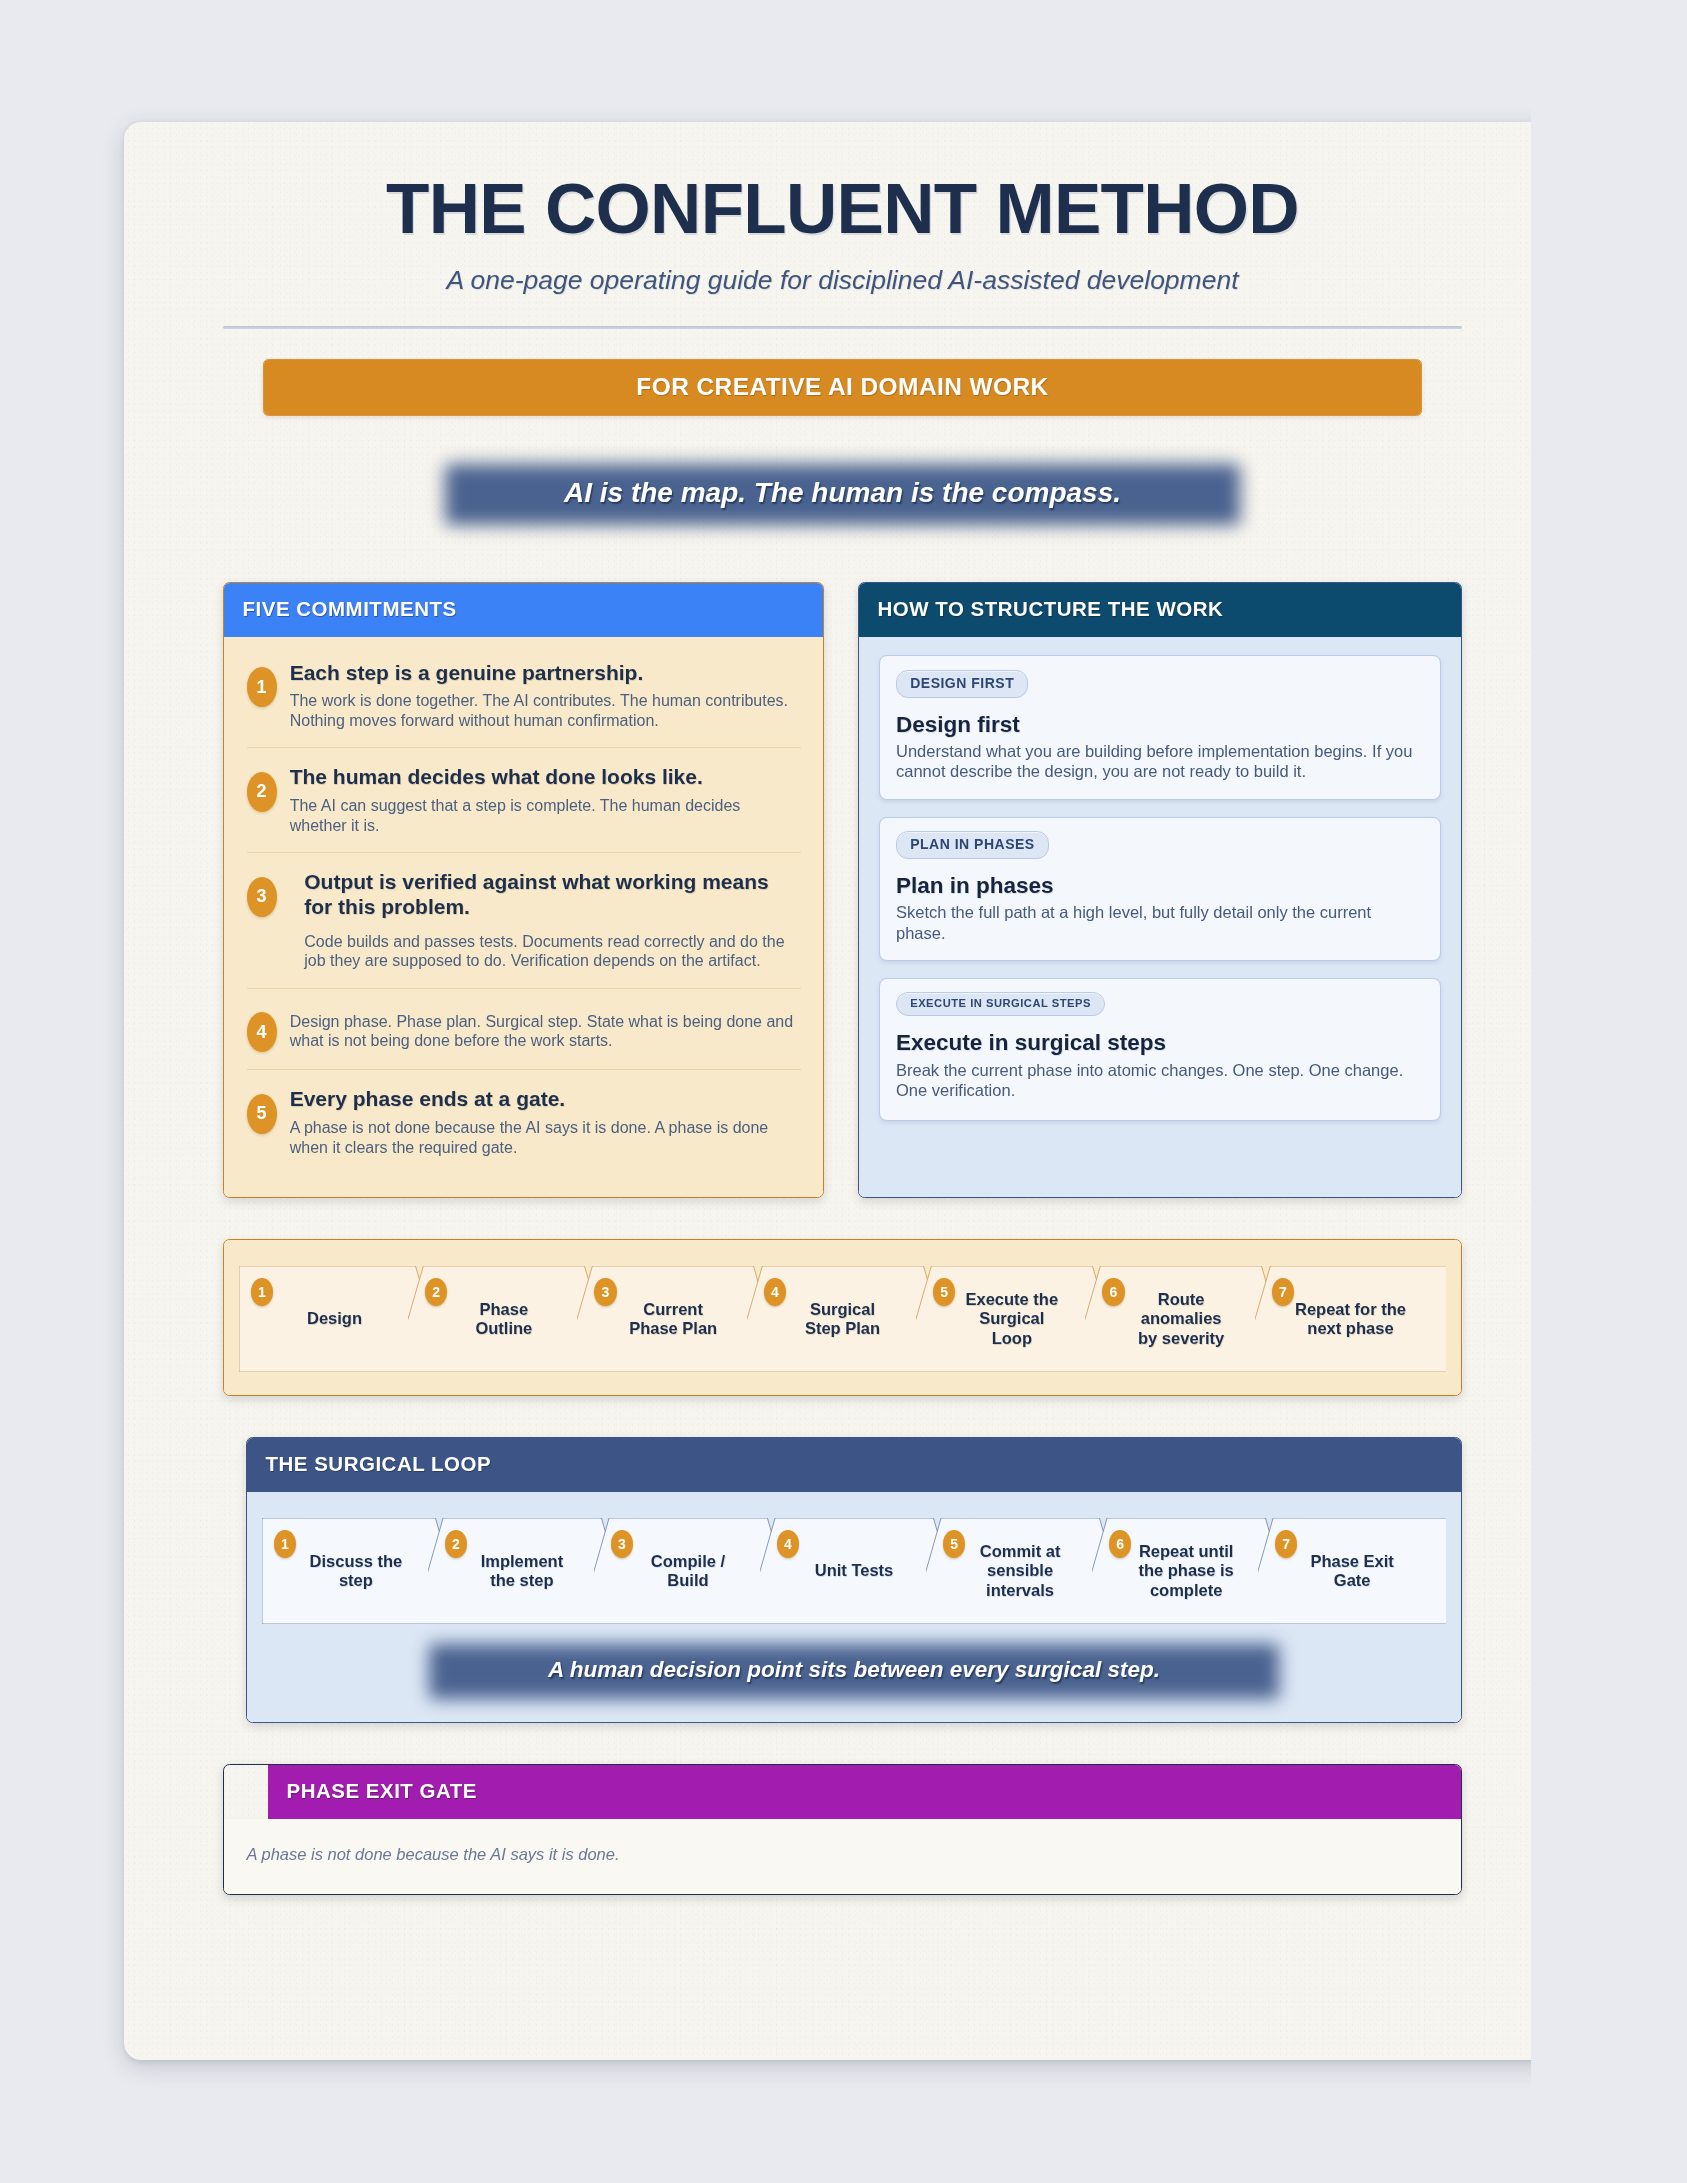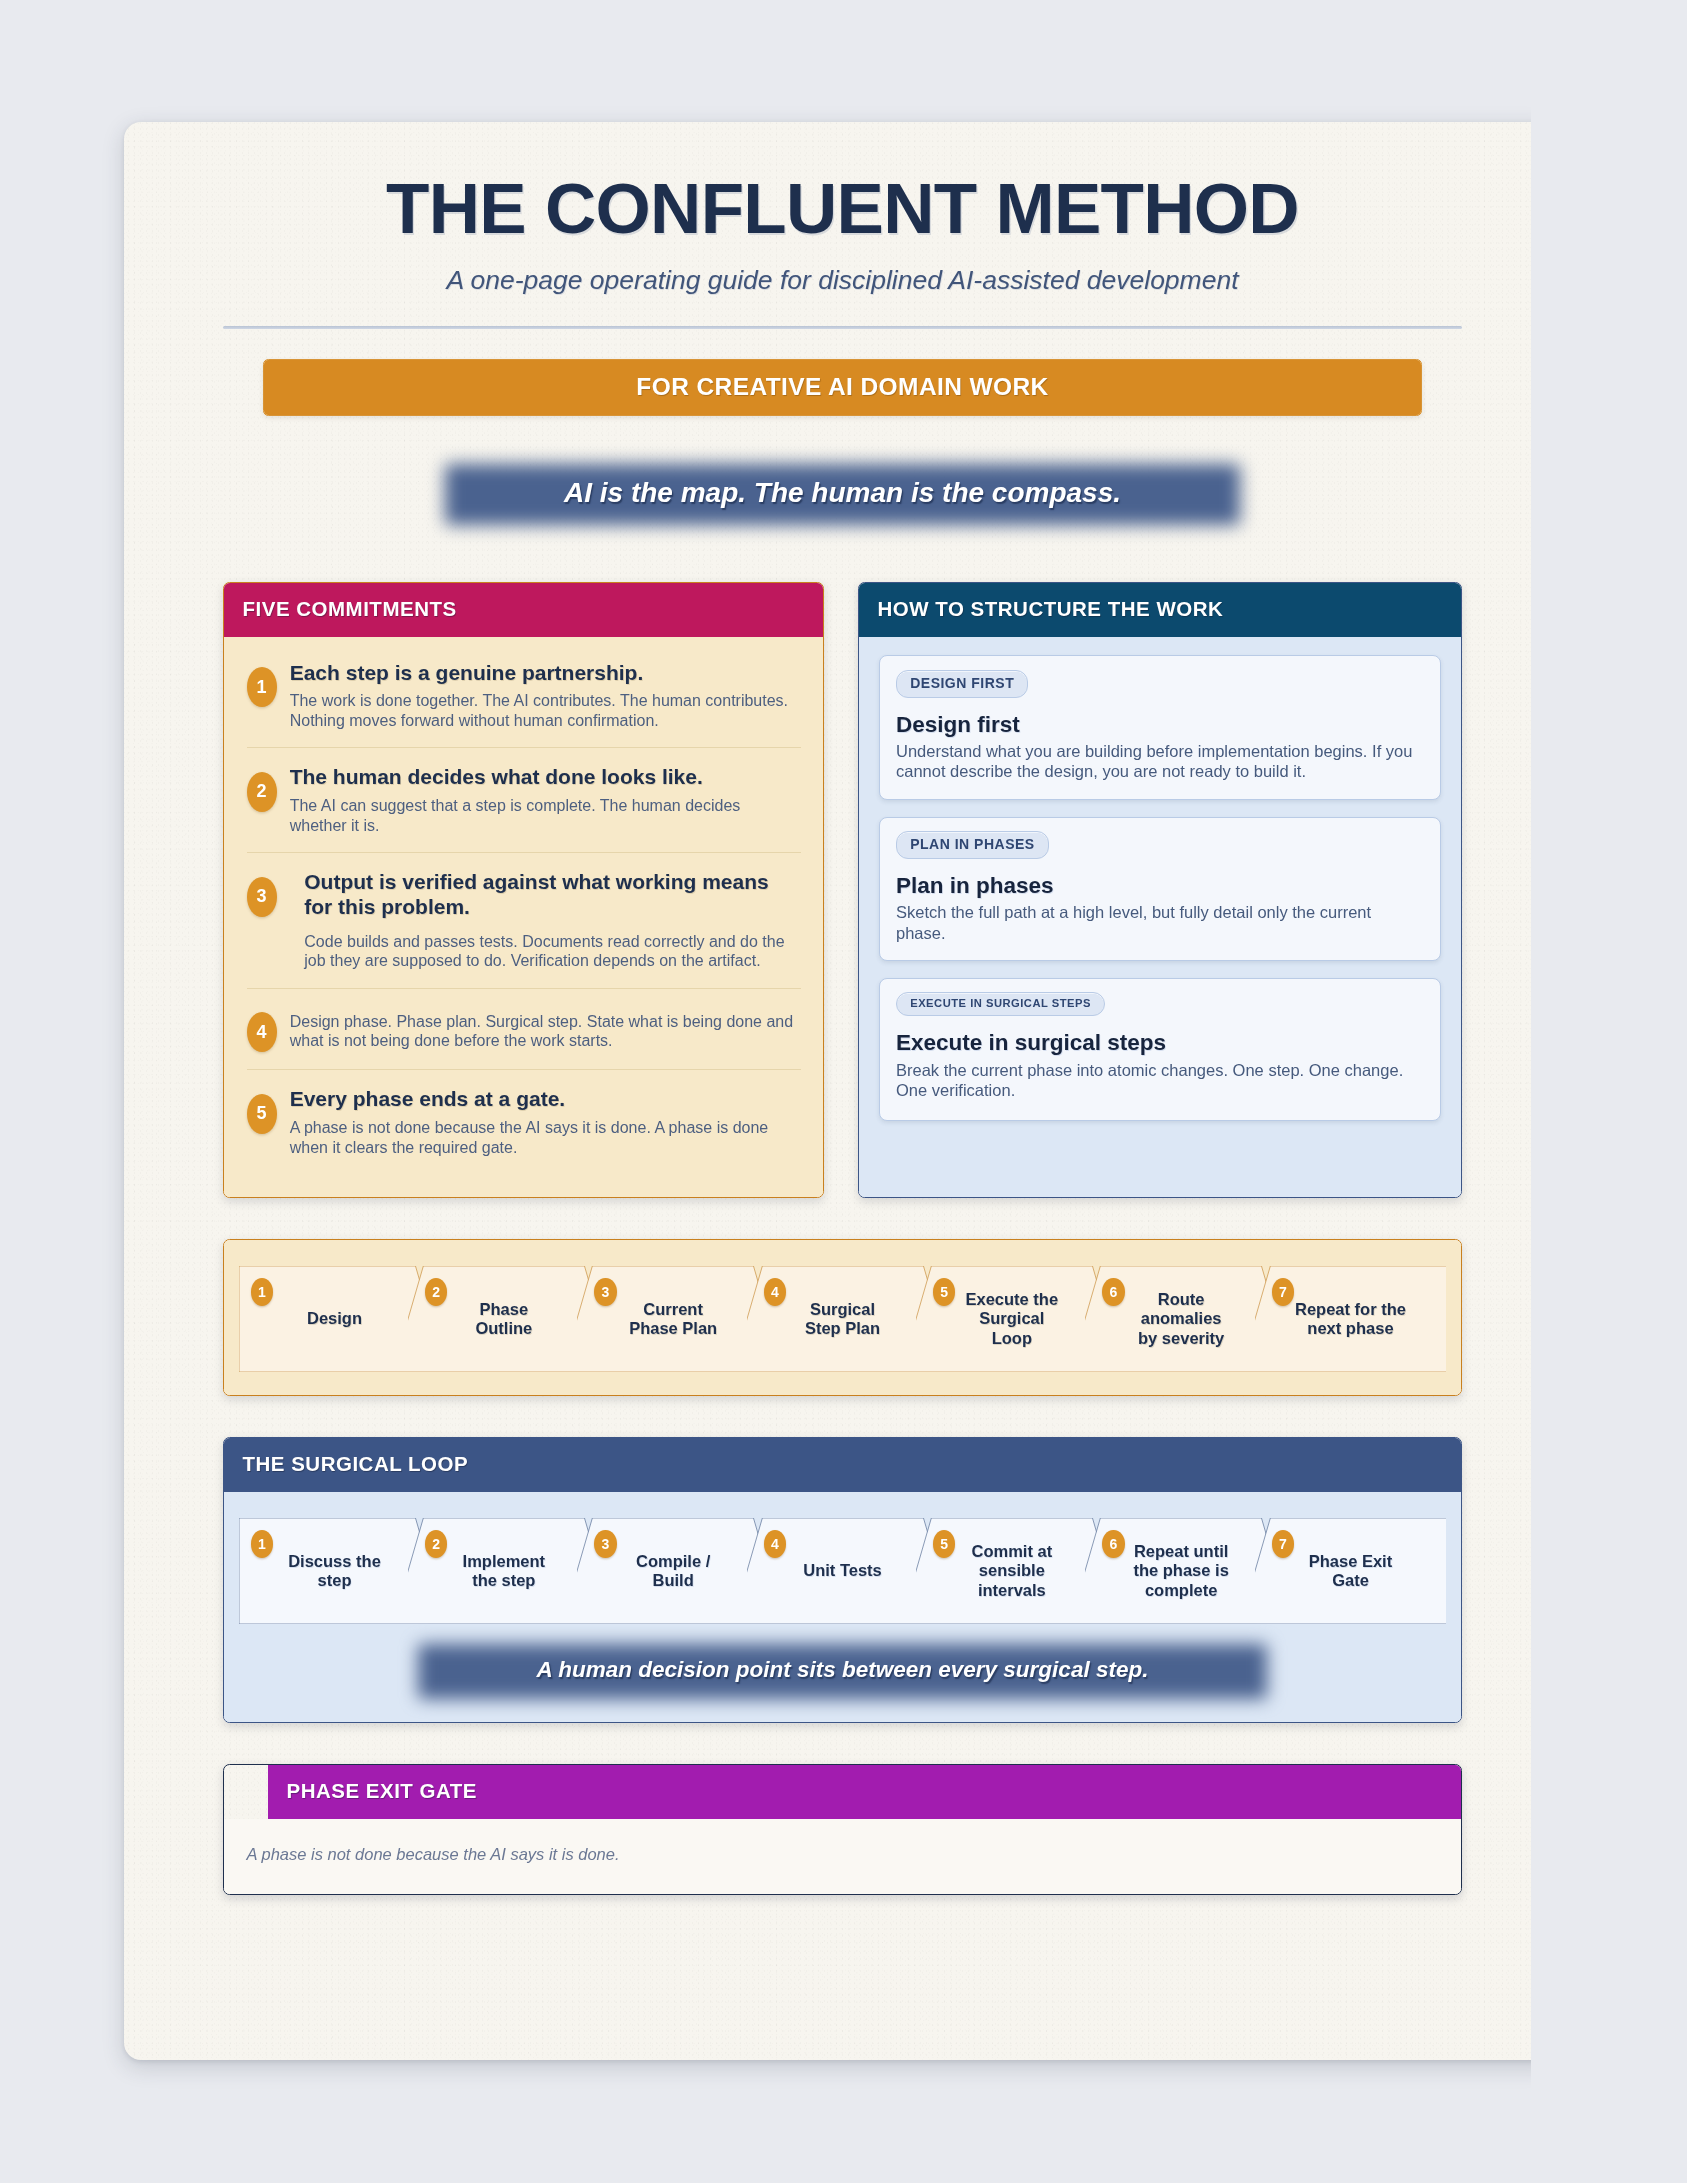--- a/index.html
+++ b/index.html
@@ -85,21 +85,21 @@
   .cols{display:flex;gap:34px;margin-top:57px;align-items:stretch;}
   .panel{border-radius:6.6px;overflow:hidden;box-shadow:0 3.3px 9.3px rgba(50,55,75,.16);display:flex;flex-direction:column;}
   .panel-head{
     color:#fff;font-weight:700;font-size:20.5px;letter-spacing:0.5px;
     padding:14px 18.5px 16px;
     text-shadow:0.7px 1.3px 0.7px rgba(20,25,45,.40);
   }
   .panel-body{flex:1;}
 
   .panel-orange{flex:0 0 599px;border:1.3px solid #c9801e;}
-  .panel-orange .panel-head{background:#be185d;}
+  .panel-orange .panel-head{background:#3b82f6;}
   .panel-orange .panel-body{background:#f7e9c9;padding:6.6px 22.5px 22.5px;}
 
   .panel-blue{flex:1;border:1.3px solid #3c5586;}
   .panel-blue .panel-head{background:#0c4a6e;}
   .panel-blue .panel-body{background:#dce7f5;padding:18.5px 20px 22.5px;}
 
   
   .commit{display:flex;gap:13.2px;padding:17px 4px 17px 0;}
   .commit + .commit{border-top:1.3px solid #e6d5ab;}
   .cnum{
@@ -133,21 +133,21 @@
   .chip.small{font-size:11.2px;}
   .sh{font-weight:700;font-size:22.5px;color:#17243d;margin-top:14.6px;line-height:1.12;
       text-shadow:0.7px 1.3px 0 rgba(185,200,225,.55);}
   .sd{font-size:16.5px;color:#465a7d;line-height:1.22;margin-top:4px;}
 
   
   .loop{margin-top:41px;border-radius:6.6px;overflow:hidden;box-shadow:0 3.3px 9.3px rgba(50,55,75,.16);}
   .loop-orange{border:1.3px solid #c9801e;}
   .loop-orange .panel-head{background:#b8710f;}
   .loop-orange .loop-body{background:#f7e9c9;}
-  .loop-blue{border:1.3px solid #3c5586;}
+  .loop-blue{border:1.3px solid #3c5586;margin-left:23px;}
   .loop-blue .panel-head{background:#3c5586;}
   .loop-blue .loop-body{background:#dce7f5;}
   .loop-body{padding:26.5px 14.6px 22.5px;}
 
   .chevrons{display:flex;align-items:stretch;}
   .chev{
     position:relative;flex:1 1 0;min-width:0;height:106px;
     display:flex;align-items:center;justify-content:center;
     text-align:center;padding:0 14.6px;
     box-sizing:border-box;

